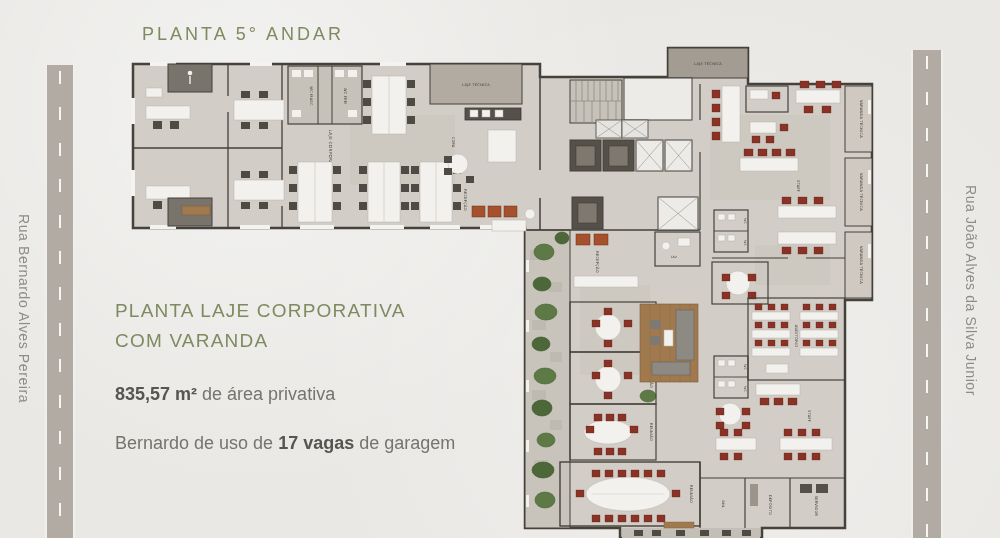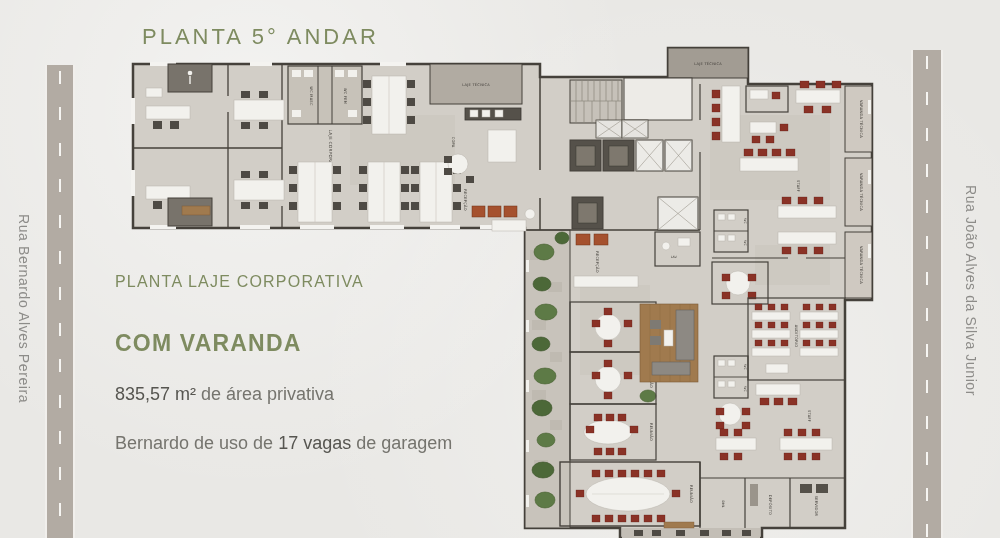--- a/index.html
+++ b/index.html
@@ -1,36 +1,36 @@
 <!DOCTYPE html>
 <html><head>
 <meta charset="utf-8">
 <style>
   html,body{margin:0;padding:0;background:#dcdbd8;}
   .canvas{position:relative;width:1000px;height:538px;overflow:hidden;
     background:radial-gradient(circle at 25% 20%,rgba(255,255,255,.45),rgba(255,255,255,0) 45%),
                radial-gradient(circle at 70% 70%,rgba(255,255,255,.3),rgba(255,255,255,0) 50%),#e9e8e5;
     font-family:"Liberation Sans",sans-serif;}
-  .title{position:absolute;left:142px;top:24px;font-size:22px;font-weight:400;
+  .title{position:absolute;left:142px;top:24px;font-size:18px;font-weight:400;
     color:#7e8b60;letter-spacing:3px;}
   .road{position:absolute;background:#b2aba3;border-left:2px solid #f1efec;border-right:2px solid #f1efec;}
   .road-left{left:45px;top:65px;width:26px;height:473px;}
   .road-right{left:911px;top:50px;width:28px;height:488px;}
   .road .center{position:absolute;left:50%;top:6px;bottom:0;width:2px;margin-left:-1px;
     background:repeating-linear-gradient(180deg,#f6f5f2 0 13px,transparent 13px 36px);}
   .street{position:absolute;color:#8d8c89;font-size:14px;letter-spacing:.6px;writing-mode:vertical-rl;white-space:nowrap;}
   .street-left{left:16px;top:214px;}
   .street-right{left:963px;top:185px;}
   .desc{position:absolute;left:115px;top:0;width:420px;}
   .desc div{position:absolute;white-space:nowrap;}
-  .g1{top:273px;color:#7e8b60;font-size:16px;letter-spacing:1.2px;}
-  .g2{top:330px;color:#7e8b60;font-size:23px;letter-spacing:1.2px;font-weight:bold;}
+  .g1{top:300px;color:#7e8b60;font-size:19px;letter-spacing:1.2px;}
+  .g2{top:330px;color:#7e8b60;font-size:19px;letter-spacing:1.2px;}
   .t1{top:384px;color:#75746e;font-size:18px;}
   .t2{top:433px;color:#75746e;font-size:18px;}
-  .bold{color:#565550;font-weight:400;}
+  .bold{color:#565550;font-weight:700;}
   svg.plan{position:absolute;left:0;top:0;}
   
   .w{fill:#f2f1ed;stroke:#b9b4ac;stroke-width:.5;}
   .cd{fill:#4e4a44;}
   .cr{fill:#8a3226;stroke:#5e1f16;stroke-width:.3;}
   .ru{fill:#a5512e;stroke:#6f3317;stroke-width:.5;}
   .wall{stroke:#45413b;fill:none;}
   .plant{fill:#5d7a46;stroke:#46602f;stroke-width:.6;}
   .plant2{fill:#4c6838;stroke:#3a5229;stroke-width:.6;}
   .lbl{font:4.2px "DejaVu Sans",sans-serif;fill:#3e3b36;letter-spacing:.3px;}

